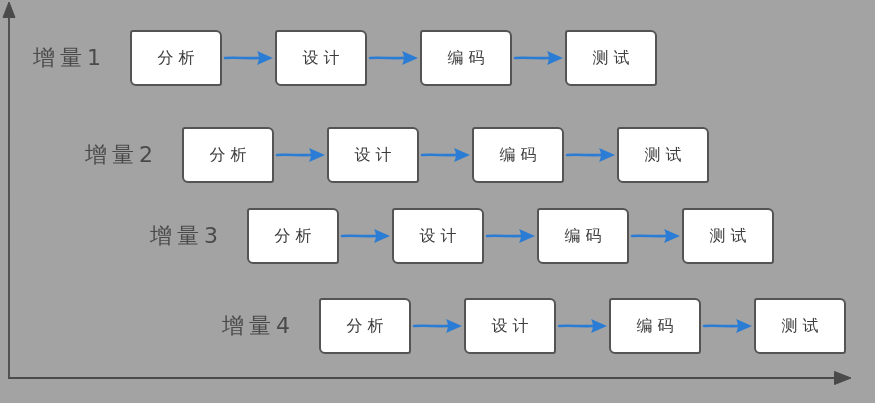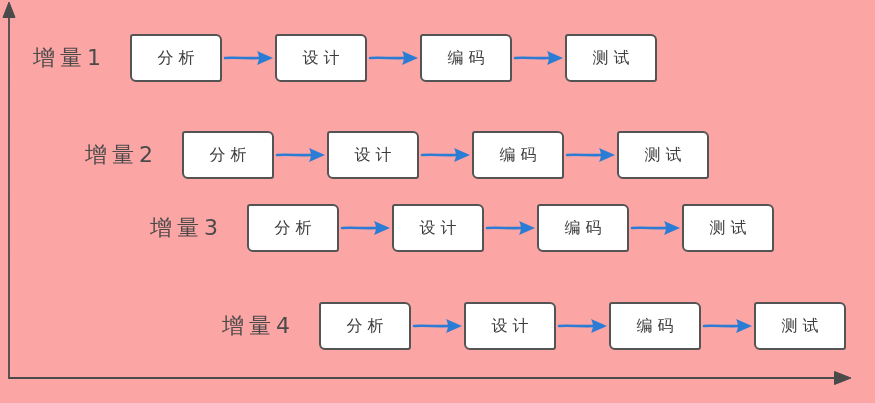--- a/index.html
+++ b/index.html
@@ -8,21 +8,21 @@
     width: 875px;
     height: 403px;
     background: #ffffff;
     overflow: hidden;
     font-family: "DejaVu Sans", "Liberation Sans", sans-serif;
   }
   .canvas {
     position: relative;
     width: 875px;
     height: 403px;
-    background: #fca5a5;
+    background: #a3a3a3;
   }
   
   .axes {
     position: absolute;
     left: 0; top: 0;
     width: 875px; height: 403px;
     pointer-events: none;
   }
   .axis-line {
     fill: none;
@@ -38,36 +38,36 @@
   }
   
   .row {
     position: absolute;
     display: flex;
     align-items: center;
     height: 48px;
   }
   .row-1 { left: 33px;  top: 34px;  }
   .row-2 { left: 85px;  top: 131px; }
-  .row-3 { left: 150px; top: 204px; }
+  .row-3 { left: 150px; top: 212px; }
   .row-4 { left: 222px; top: 302px; }
   .row-label {
     flex: none;
     width: 97px;
     font-size: 22px;
     letter-spacing: 5px;
     font-weight: 500;
     color: #4a4a4a;
     white-space: nowrap;
   }
   .stage-box {
     flex: none;
     box-sizing: border-box;
     width: 92px;
-    height: 48px;
+    height: 56px;
     background: #ffffff;
     border: 2px solid var(--color-stroke, #545454);
     border-radius: 3px 6px 3px 6px;
     display: flex;
     align-items: center;
     justify-content: center;
   }
   .stage-text {
     font-size: 16px;
     letter-spacing: 5px;

